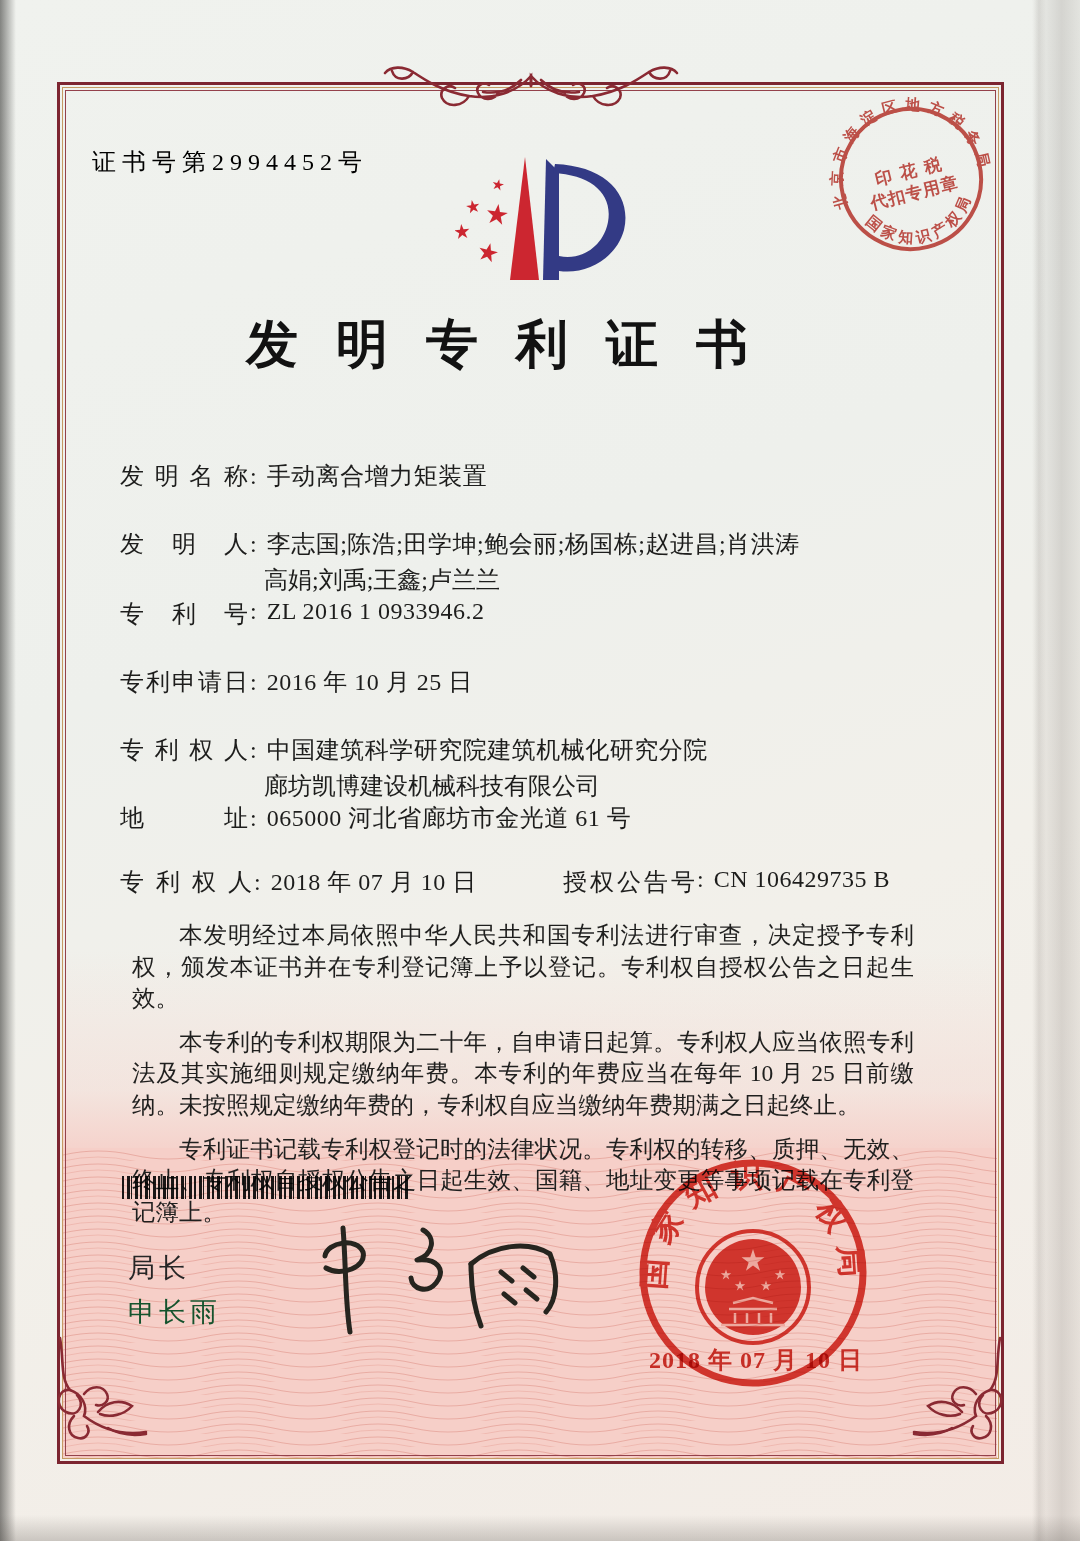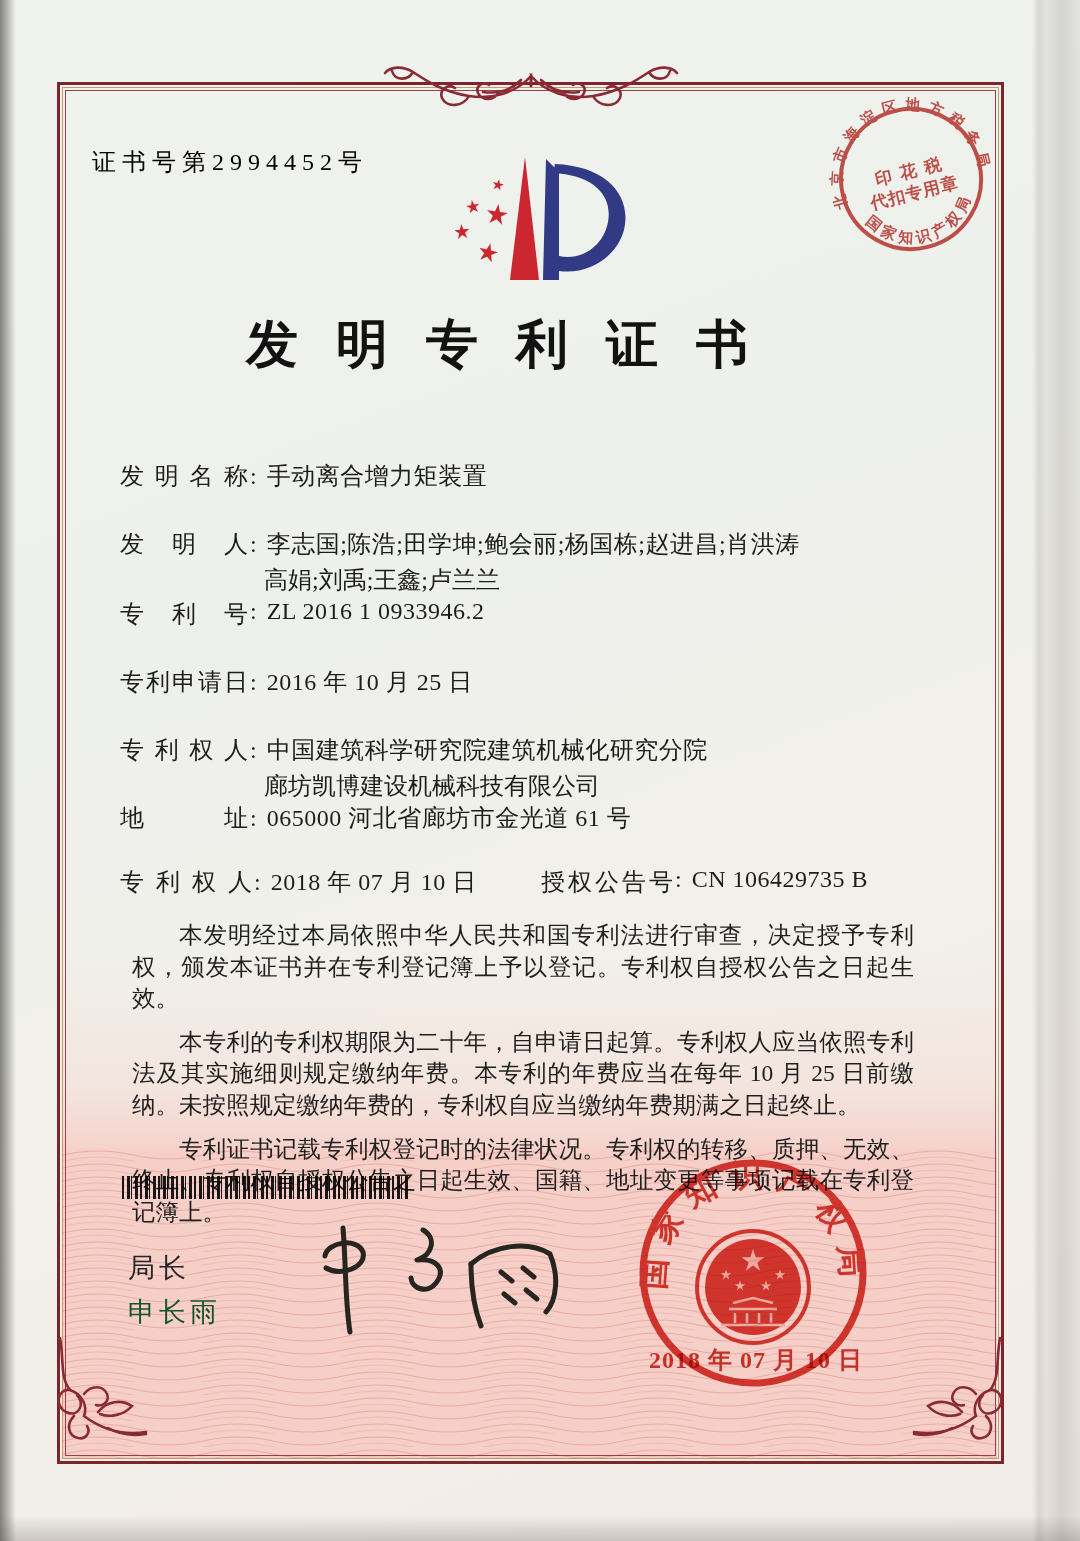--- a/index.html
+++ b/index.html
@@ -175,21 +175,21 @@
   </div>
   <div class="cont" style="top:770px">廊坊凯博建设机械科技有限公司</div>
 
   <div class="row" style="top:802px">
     <span class="lab">地址</span><span class="colon">:</span><span class="val">065000 河北省廊坊市金光道 61 号</span>
   </div>
 
   <div class="row" style="top:866px">
     <span class="lab" style="width:132px">专利权人</span><span class="colon">:</span><span class="val">2018 年 07 月 10 日</span>
   </div>
-  <div class="row" style="top:866px;left:541px">
+  <div class="row" style="top:866px;left:563px">
     <span class="lab" style="width:132px">授权公告号</span><span class="colon">:</span><span class="val">CN 106429735 B</span>
   </div>
 
   <div class="paras">
     <p>本发明经过本局依照中华人民共和国专利法进行审查，决定授予专利权，颁发本证书并在专利登记簿上予以登记。专利权自授权公告之日起生效。</p>
     <p>本专利的专利权期限为二十年，自申请日起算。专利权人应当依照专利法及其实施细则规定缴纳年费。本专利的年费应当在每年 10 月 25 日前缴纳。未按照规定缴纳年费的，专利权自应当缴纳年费期满之日起终止。</p>
     <p>专利证书记载专利权登记时的法律状况。专利权的转移、质押、无效、终止、专利权自授权公告之日起生效、国籍、地址变更等事项记载在专利登记簿上。</p>
   </div>
 
   <div class="barcode"></div>

